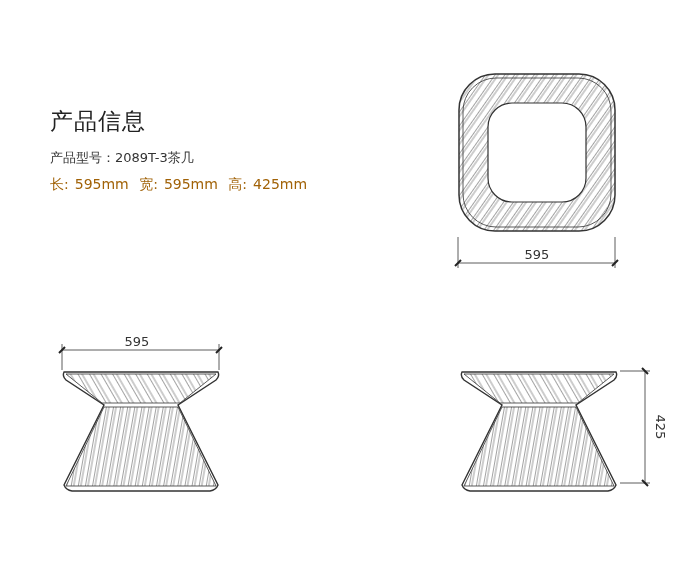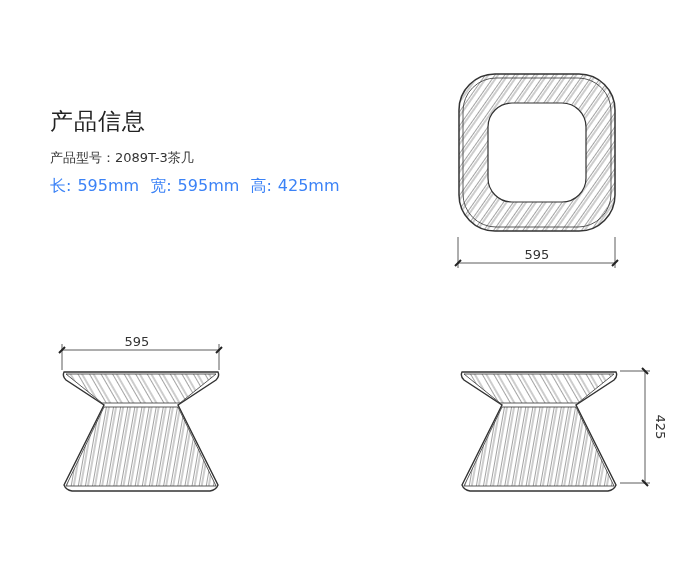--- a/index.html
+++ b/index.html
@@ -1,19 +1,19 @@
 <!DOCTYPE html>
 <html><head>
 <meta charset="utf-8">
 <style>
   html, body { margin:0; padding:0; background:#ffffff; }
   body { width:700px; height:571px; position:relative; overflow:hidden; font-family:"DejaVu Sans", sans-serif; color:#222; }
   .title { position:absolute; left:50px; top:106px; font-size:23px; font-weight:normal; letter-spacing:1px; color:#222; }
   .model { position:absolute; left:50px; top:149px; font-size:13px; color:#333; }
-  .dims { position:absolute; left:50px; top:176px; font-size:16px; color:#3b82f6; white-space:nowrap; }
+  .dims { position:absolute; left:50px; top:176px; font-size:14px; color:#a16207; white-space:nowrap; }
   .dims span { margin-right:6px; }
   svg { position:absolute; left:0; top:0; }
   .dimtext { font-family:"DejaVu Sans", sans-serif; font-size:13px; fill:#333; }
 </style>
 </head>
 <body>
 
 <div class="title">产品信息</div>
 <div class="model">
   <span>产品型号：</span><span>2089T-3茶几</span>

